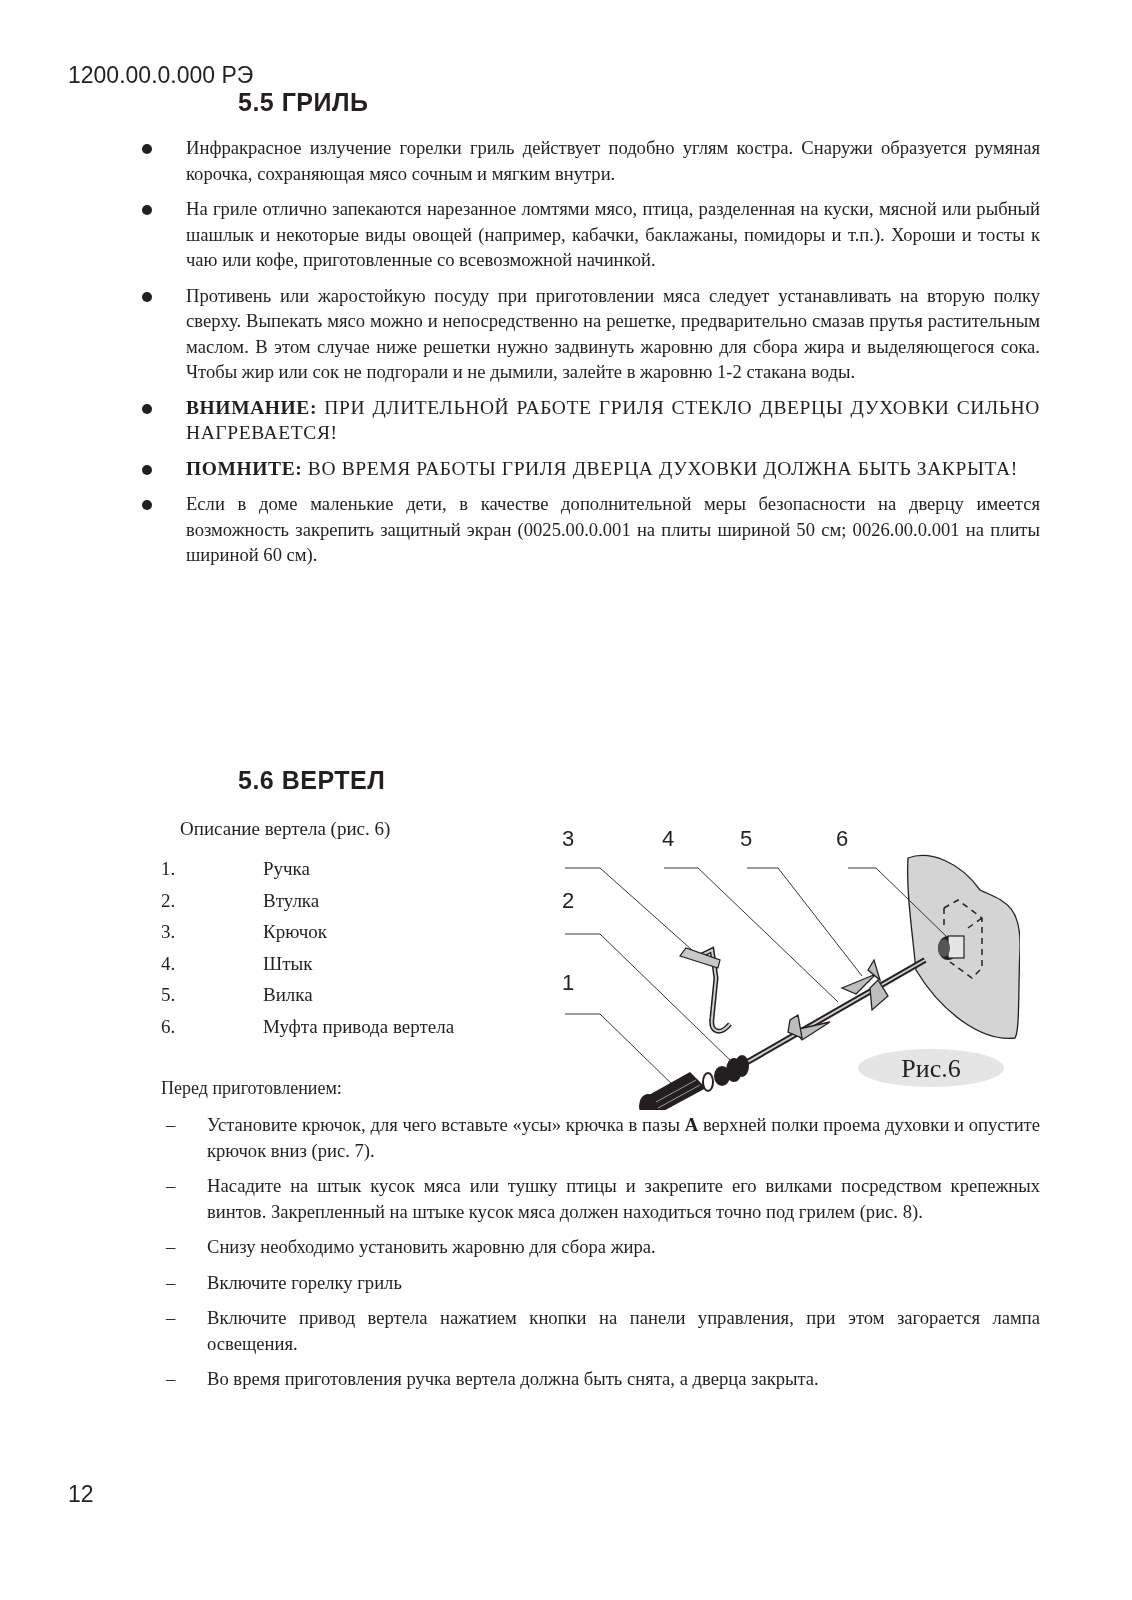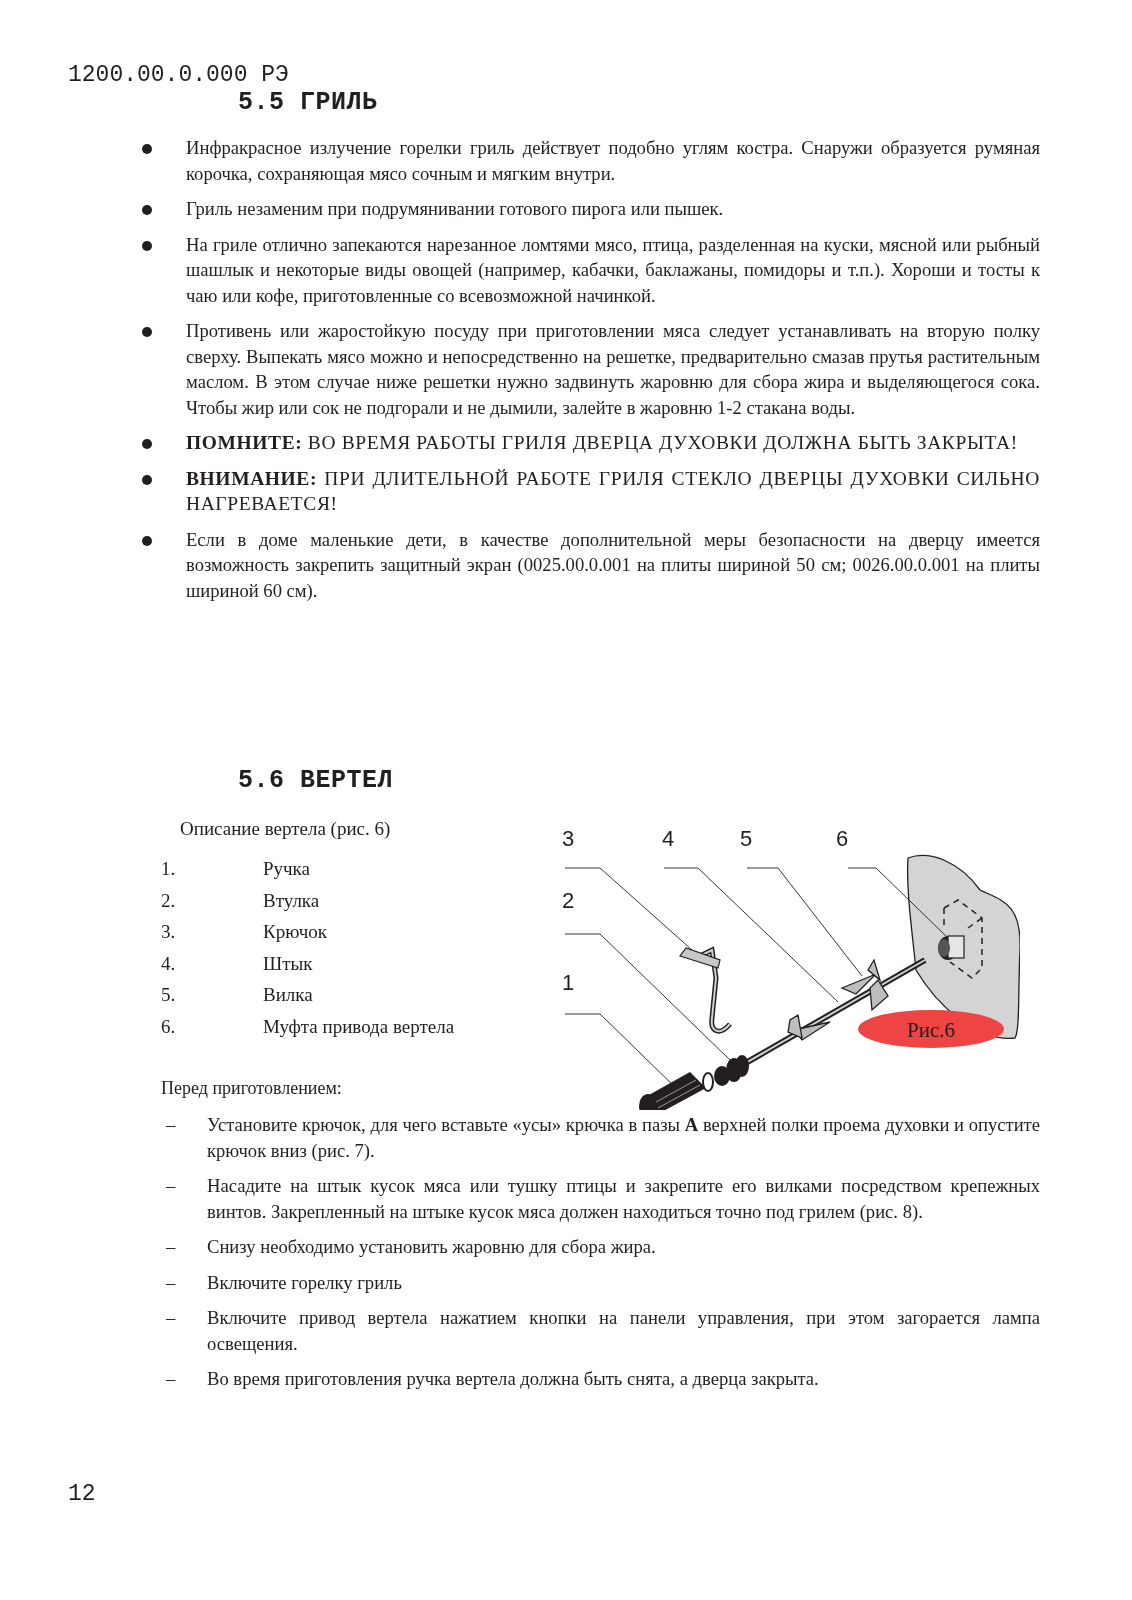--- a/index.html
+++ b/index.html
@@ -1,51 +1,50 @@
 <!DOCTYPE html>
 <html><head>
   <meta charset="utf-8">
   <style>
     html, body { margin: 0; padding: 0; background: #ffffff; }
     body { width: 1132px; height: 1600px; position: relative; overflow: hidden; color: #231f20; }
-    .serif { font-family: Liberation Mono, monospace; }
+    .serif { font-family: Liberation Sans, sans-serif; }
     .sans { font-family: Liberation Serif, serif; }
     .doc-code { position: absolute; left: 68px; top: 62px; font-size: 23px; }
     .h-sec { position: absolute; font-size: 25px; font-weight: bold; letter-spacing: 0.5px; text-align: right; }
     .bullets { position: absolute; left: 140px; top: 135px; width: 900px; font-size: 18.6px; line-height: 25.5px; }
     .b-item { position: relative; padding-left: 46px; margin-bottom: 10px; text-align: justify; }
     .b-item .dot { position: absolute; left: 2px; top: 9px; width: 10px; height: 10px; border-radius: 50%; background: #231f20; }
     .b-item.caps { font-size: 19.5px; letter-spacing: 0.6px; }
     .b-note { padding-left: 46px; text-align: justify; }
     .desc-label { position: absolute; left: 161px; top: 818px; font-size: 19px; margin-left: 19px; }
     .parts { position: absolute; left: 161px; top: 853px; font-size: 19px; line-height: 31.6px; }
     .part { display: flex; }
     .part .num { width: 102px; }
     .before-label { position: absolute; left: 161px; top: 1078px; font-size: 18px; }
     .steps { position: absolute; left: 166px; top: 1112px; width: 874px; font-size: 18.6px; line-height: 25.5px; }
     .s-item { position: relative; padding-left: 41px; margin-bottom: 10px; text-align: justify; }
     .s-item .dash { position: absolute; left: 0; top: 0; }
     .figure { position: absolute; left: 540px; top: 810px; width: 480px; height: 300px; }
-    .fig-caption { position: absolute; left: 858px; top: 1010px; width: 146px; height: 38px; border-radius: 50%; background: #ef4444; font-size: 21px; text-align: center; line-height: 40px; }
+    .fig-caption { position: absolute; left: 858px; top: 1049px; width: 146px; height: 38px; border-radius: 50%; background: #e5e5e5; font-size: 26px; text-align: center; line-height: 40px; }
     .page-num { position: absolute; left: 68px; top: 1472px; font-size: 23px; margin-top: 9px; }
   </style>
 </head>
 <body>
 
 <div class="doc-code serif">1200.00.0.000 РЭ</div>
 
 <div class="h-sec serif" style="left:238px; top:88px;">5.5  ГРИЛЬ</div>
 
 <div class="bullets sans">
   <div class="b-item"><span class="dot"></span><span>Инфракрасное излучение горелки гриль действует подобно углям костра. Снаружи образуется румяная корочка, сохраняющая мясо сочным и мягким внутри.</span></div>
-  <div class="b-item"><span class="dot"></span><span>Гриль незаменим при подрумянивании готового пирога или пышек.</span></div>
   <div class="b-item"><span class="dot"></span><span>На гриле отлично запекаются нарезанное ломтями мясо, птица, разделенная на куски, мясной или рыбный шашлык и некоторые виды овощей (например, кабачки, баклажаны, помидоры и т.п.). Хороши и тосты к чаю или кофе, приготовленные со всевозможной начинкой.</span></div>
   <div class="b-item"><span class="dot"></span><span>Противень или жаростойкую посуду при приготовлении мяса следует устанавливать на вторую полку сверху. Выпекать мясо можно и непосредственно на решетке, предварительно смазав прутья растительным маслом. В этом случае ниже решетки нужно задвинуть жаровню для сбора жира и выделяющегося сока. Чтобы жир или сок не подгорали и не дымили, залейте в жаровню 1-2 стакана воды.</span></div>
+  <div class="b-item caps"><span class="dot"></span><b>ВНИМАНИЕ:</b><span> ПРИ ДЛИТЕЛЬНОЙ РАБОТЕ ГРИЛЯ СТЕКЛО ДВЕРЦЫ ДУХОВКИ СИЛЬНО НАГРЕВАЕТСЯ!</span></div>
   <div class="b-item caps"><span class="dot"></span><b>ПОМНИТЕ:</b><span> ВО ВРЕМЯ РАБОТЫ ГРИЛЯ ДВЕРЦА ДУХОВКИ ДОЛЖНА БЫТЬ ЗАКРЫТА!</span></div>
-  <div class="b-item caps"><span class="dot"></span><b>ВНИМАНИЕ:</b><span> ПРИ ДЛИТЕЛЬНОЙ РАБОТЕ ГРИЛЯ СТЕКЛО ДВЕРЦЫ ДУХОВКИ СИЛЬНО НАГРЕВАЕТСЯ!</span></div>
   <div class="b-item" style="margin-bottom:0;"><span class="dot"></span><span>Если в доме маленькие дети, в качестве дополнительной меры безопасности на дверцу имеется возможность закрепить защитный экран (0025.00.0.001 на плиты шириной 50 см; 0026.00.0.001 на плиты шириной 60 см).</span></div>
 </div>
 
 <div class="h-sec serif" style="left:238px; top:766px;">5.6  ВЕРТЕЛ</div>
 
 <div class="desc-label sans">Описание вертела (рис. 6)</div>
 
 <div class="parts sans">
   <div class="part">
       <span class="num">1.</span>

